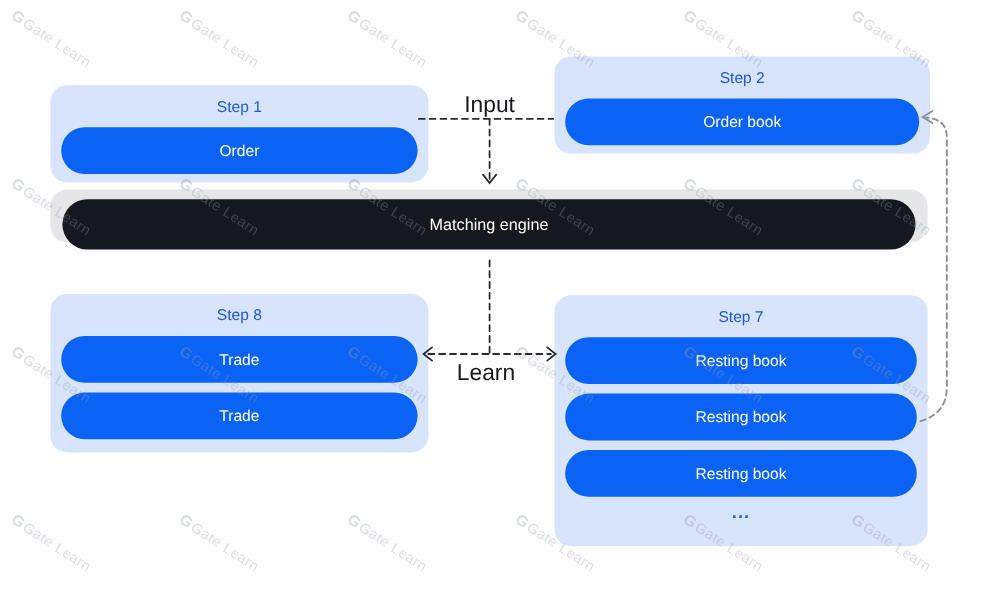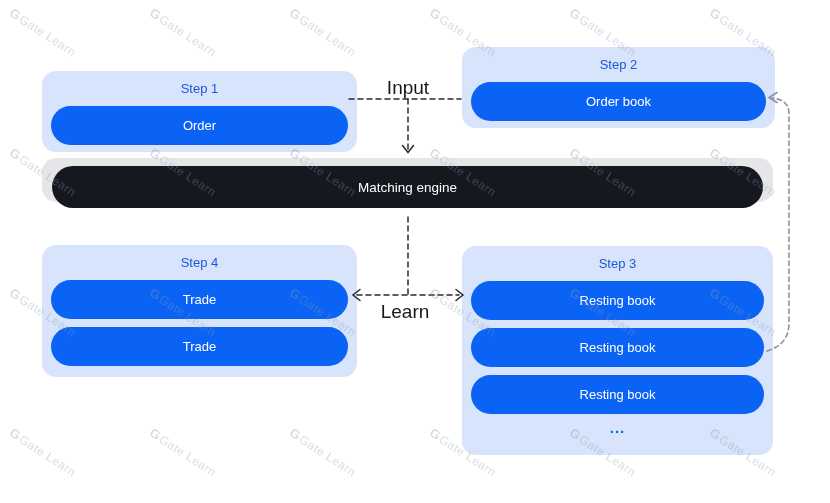--- a/index.html
+++ b/index.html
@@ -72,29 +72,29 @@
     <div class="pills">
       <div class="pill">Order book</div>
     </div>
   </div>
 
   <div class="engine-wrap">
     <div class="engine-pill">Matching engine</div>
   </div>
 
   <div class="card" id="step3">
-    <div class="title">Step 4</div>
+    <div class="title">Step 8</div>
     <div class="pills">
       <div class="pill">Trade</div>
       <div class="pill">Trade</div>
     </div>
   </div>
 
   <div class="card" id="step4">
-    <div class="title">Step 3</div>
+    <div class="title">Step 7</div>
     <div class="pills">
       <div class="pill">Resting book</div>
       <div class="pill">Resting book</div>
       <div class="pill">Resting book</div>
     </div>
     <div class="dots">...</div>
   </div>
 
   <div class="flow-label" id="input-label">Input</div>
   <div class="flow-label" id="output-label">Learn</div>

